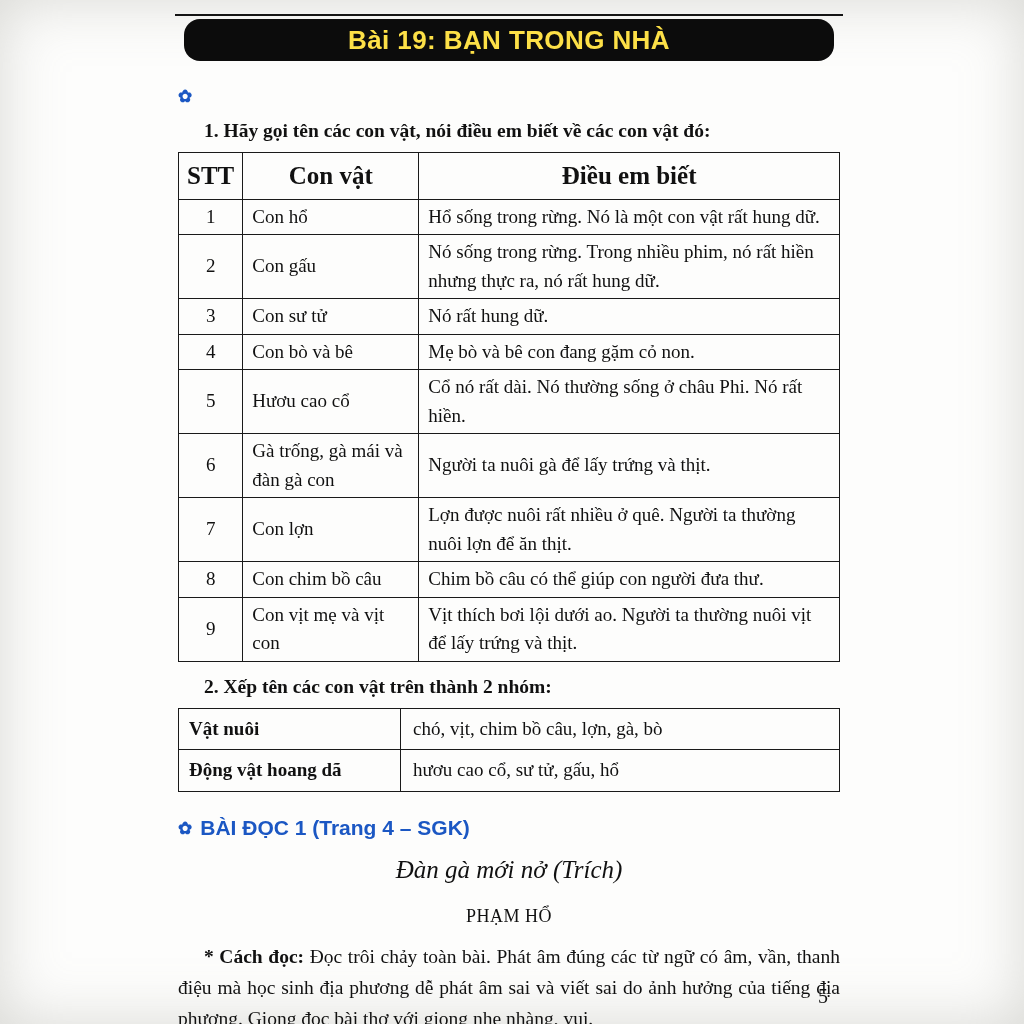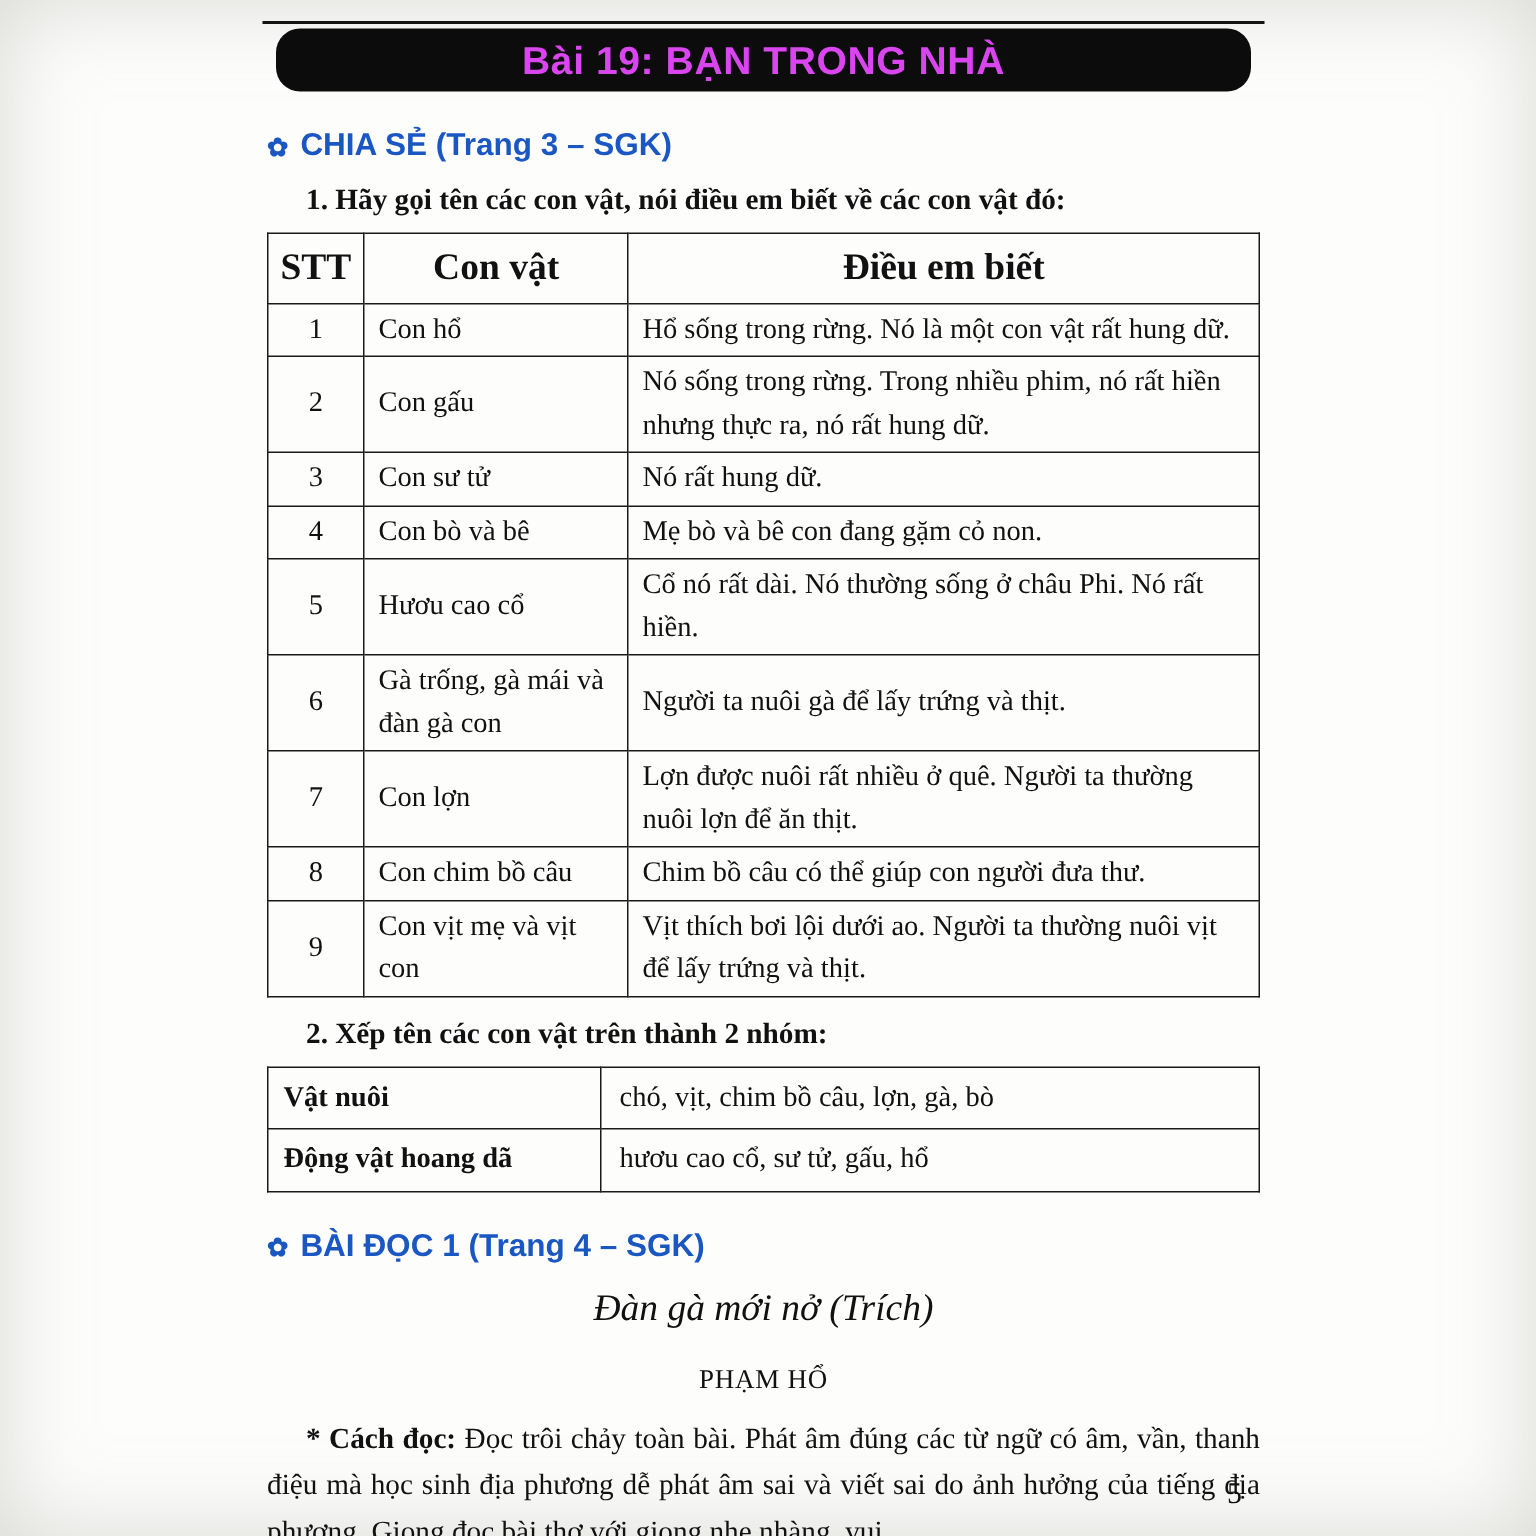--- a/index.html
+++ b/index.html
@@ -25,21 +25,21 @@
   .rule {
     border-top: 2.5px solid #141414;
     margin: 0 -3px;
   }
   .banner {
     margin: 3px 6px 0 6px;
     background: #0c0c0c;
     border-radius: 16px;
     height: 42px;
     display: flex; align-items: center; justify-content: center;
-    color: #d946ef;
+    color: #fde047;
     font-family: "Liberation Sans", sans-serif;
     font-weight: 700;
     font-size: 26px;
     letter-spacing: .4px;
   }
   
   .section-heading {
     margin-top: 24px;
     font-family: "Liberation Sans", sans-serif;
     font-weight: 700;
@@ -105,21 +105,20 @@
 <div class="page">
   <div class="content">
 
     <div class="rule"></div>
     <div class="banner">
       <span>Bài 19: BẠN TRONG NHÀ</span>
     </div>
 
     <div class="section-heading">
       <span class="flower">✿</span>
-      <span>CHIA SẺ (Trang 3 – SGK)</span>
     </div>
 
     <div class="question">1. Hãy gọi tên các con vật, nói điều em biết về các con vật đó:</div>
 
     <table>
       <thead>
         <tr>
           <th>STT</th>
           <th>Con vật</th>
           <th>Điều em biết</th>

